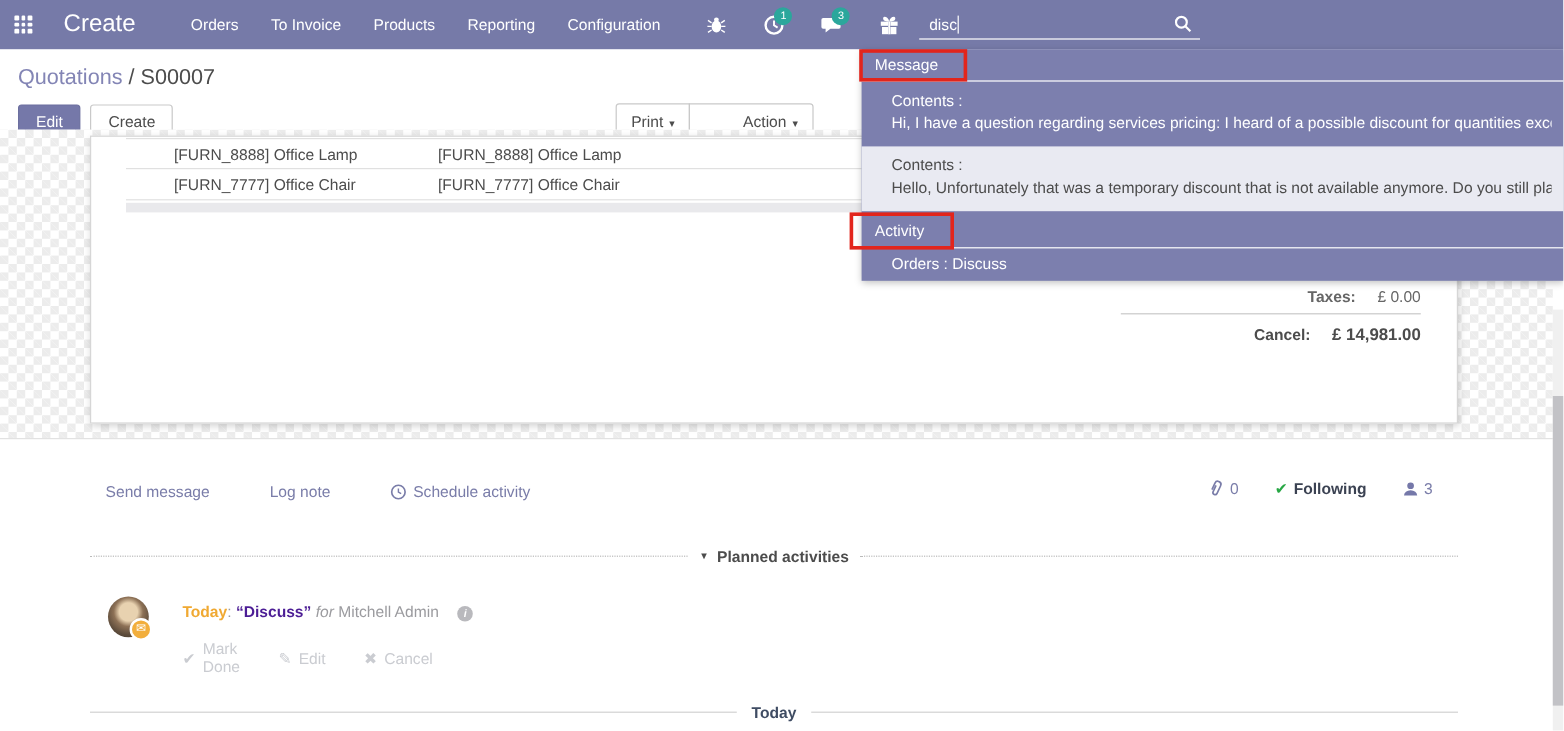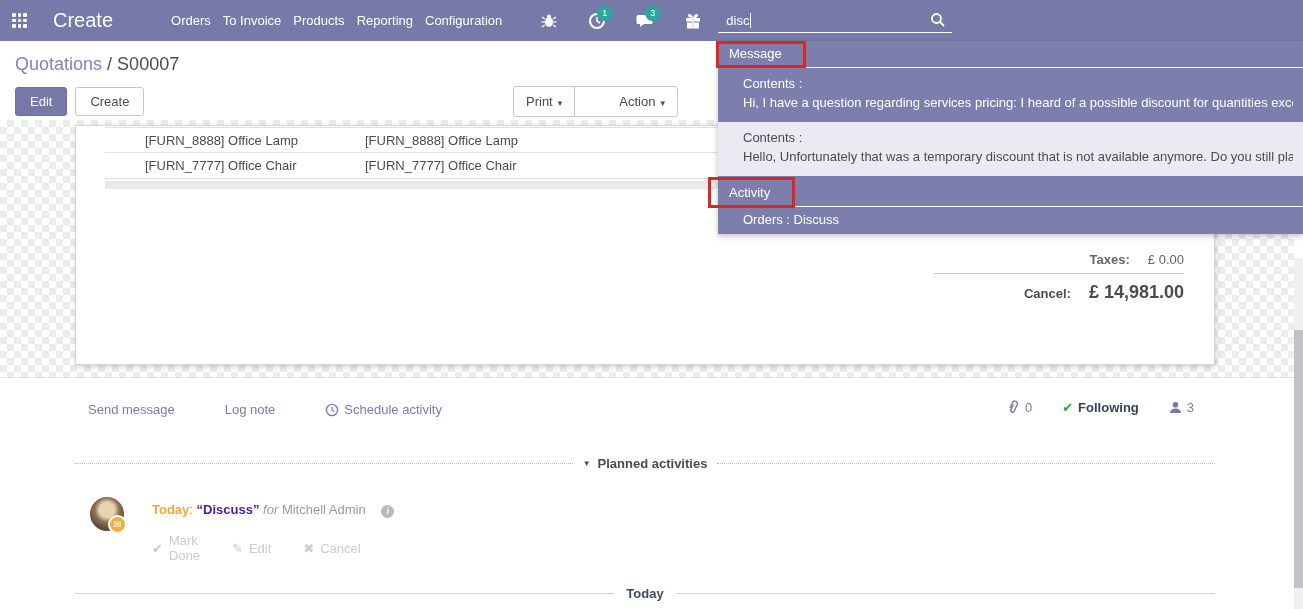--- a/index.html
+++ b/index.html
@@ -6,21 +6,21 @@
   body { font-family: "Liberation Sans", sans-serif; background: #fff; }
   .page { position: relative; width: 1303px; height: 609px; overflow: hidden; background: #fff; }
 
   
   .navbar { position: absolute; left: 0; top: 0; width: 1303px; height: 41px;
             background: #767aa8; display: flex; align-items: center; color: #fff; z-index: 40; }
   .apps-icon { margin-left: 12px; width: 15px; height: 15px; display: grid;
                grid-template-columns: repeat(3,1fr); grid-template-rows: repeat(3,1fr); gap: 2px; cursor: pointer; }
   .apps-icon span { background: #fff; border-radius: 1px; }
   .app-name { font-size: 20px; margin-left: 26px; cursor: pointer; }
-  .nav-menus { display: flex; margin-left: 58px; gap: 12px; font-size: 13px; }
+  .nav-menus { display: flex; margin-left: 46px; gap: 27px; font-size: 13px; }
   .nav-menus .menu { cursor: pointer; white-space: nowrap; }
   .nav-icons { display: flex; align-items: center; margin-left: 38px; gap: 30px; }
   .nav-ico { position: relative; width: 18px; height: 18px; cursor: pointer; }
   .nav-ico svg { display: block; }
   .badge { position: absolute; top: -6px; left: 9px; min-width: 15px; height: 15px; border-radius: 8px;
            background: #2ba79c; color: #fff; font-size: 9px; line-height: 15px; text-align: center; padding: 0 3px; }
   .search-box { position: relative; margin-left: 16px; width: 234px; height: 24px;
                 border-bottom: 1px solid #fff; display: flex; align-items: center; cursor: text; }
   .search-text { font-size: 13px; color: #fff; margin-left: 8px; }
   .caret-bar { display: inline-block; width: 1px; height: 15px; background: #fff; margin-left: 1px; vertical-align: middle; }
@@ -39,41 +39,41 @@
   .btn { font-size: 13px; padding: 6px 14px; border-radius: 3px; border: 1px solid #c9c9c9;
          background: #fff; color: #4c4c4c; cursor: pointer; }
   .btn.primary { background: #7578a9; border-color: #6c6f9f; color: #fff; }
   .btns-mid { position: absolute; left: 513px; top: 45px; display: flex; border-radius: 11px; }
   .btns-mid .btn { border-radius: 0; margin-left: -1px; padding: 7px 12px; }
   .btns-mid .btn:first-child { border-radius: 3px 0 0 3px; margin-left: 0; }
   .btns-mid .btn:last-child { border-radius: 0 3px 3px 0; padding-left: 44px; }
   .dd-caret { font-size: 9px; margin-left: 5px; color: #4c4c4c; }
 
   
-  .form-bg { position: absolute; left: 0; top: 120px; width: 1294px; height: 258px;
+  .form-bg { position: absolute; left: 0; top: 108px; width: 1294px; height: 258px;
              background-color: #fff;
              background-image:
                linear-gradient(45deg, #ececec 25%, transparent 25%, transparent 75%, #ececec 75%),
                linear-gradient(45deg, #ececec 25%, transparent 25%, transparent 75%, #ececec 75%);
              background-size: 14px 14px; background-position: 0 0, 7px 7px;
              border-bottom: 1px solid #e2e2e2; }
   .sheet { position: absolute; left: 75px; top: 5px; width: 1140px; height: 240px; background: #fff;
            border: 1px solid #d6d6d6; box-shadow: 1px 2px 6px rgba(0,0,0,0.18); }
   .olines { position: absolute; left: 29px; top: 1px; width: 1080px; font-size: 13px; color: #4c4c4c; }
   .orow { display: flex; height: 26px; line-height: 25px; border-bottom: 1px solid #e0e0e0; cursor: pointer; }
   .orow .c1 { width: 260px; padding-left: 40px; overflow: hidden; white-space: nowrap; }
   .orow .c2 { flex: 1; padding-left: 0; overflow: hidden; white-space: nowrap; }
   .osection { height: 8px; background: #e9e9ec; margin-top: 2px; }
   .totals { position: absolute; right: 30px; top: 122px; width: 250px; font-size: 13px; color: #666; }
   .trow { display: flex; justify-content: flex-end; align-items: baseline; padding: 4px 0; }
   .trow .lbl { font-weight: bold; color: #666; margin-right: 18px; }
   .tsep { border-top: 1px solid #c9c9c9; margin-top: 2px; }
   .trow.total { padding-top: 8px; }
   .trow.total .lbl { color: #4c4c4c; }
-  .trow.total .val { font-size: 18px; font-weight: bold; color: #4c4c4c; }
+  .trow.total .val { font-size: 14px; font-weight: bold; color: #4c4c4c; }
 
   
   .dropdown { position: absolute; left: 718px; top: 41px; width: 585px; background: #7c7fae;
               color: #fff; font-size: 13px; z-index: 50; box-shadow: 0 2px 6px rgba(0,0,0,0.25); }
   .dd-header { position: relative; height: 27px; line-height: 26px; padding-left: 11px;
                border-bottom: 1px solid #fff; }
   .dd-header.second { margin-top: 4px; }
   .dd-item { padding: 6px 10px 10px 25px; line-height: 19px; cursor: pointer; }
   .dd-item div { white-space: nowrap; overflow: hidden; }
   .dd-item.selected { background: #e9eaf2; color: #4c4c4c; }

